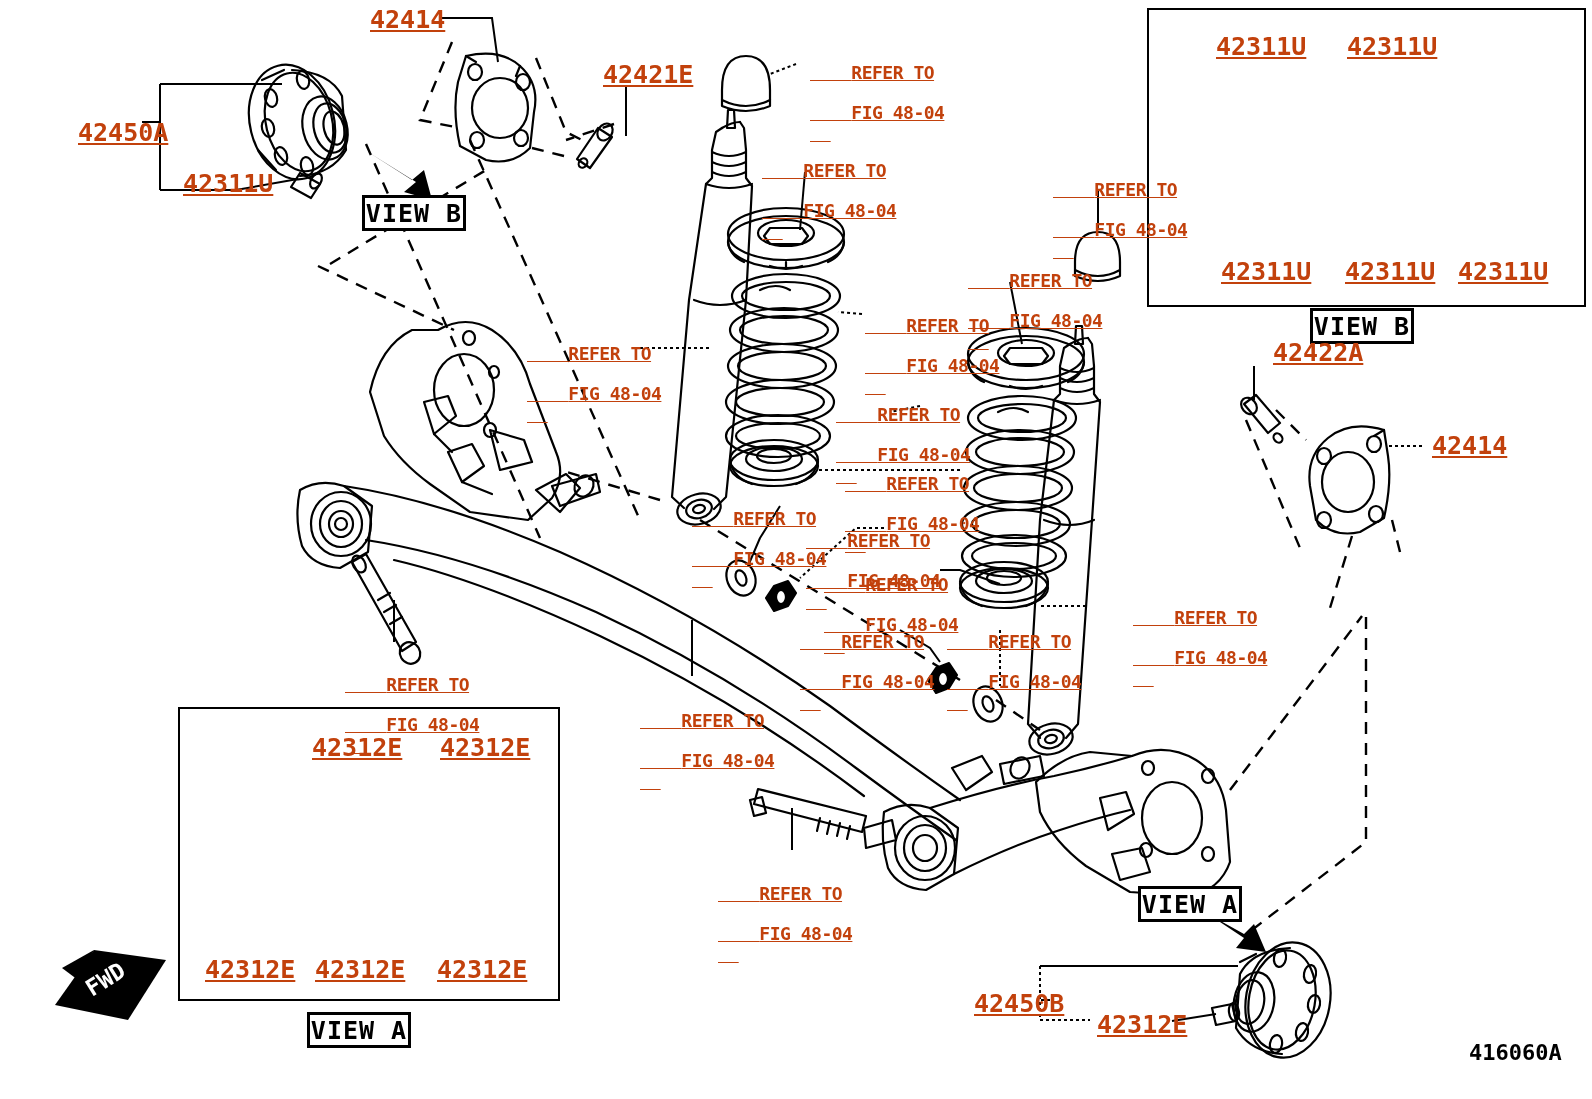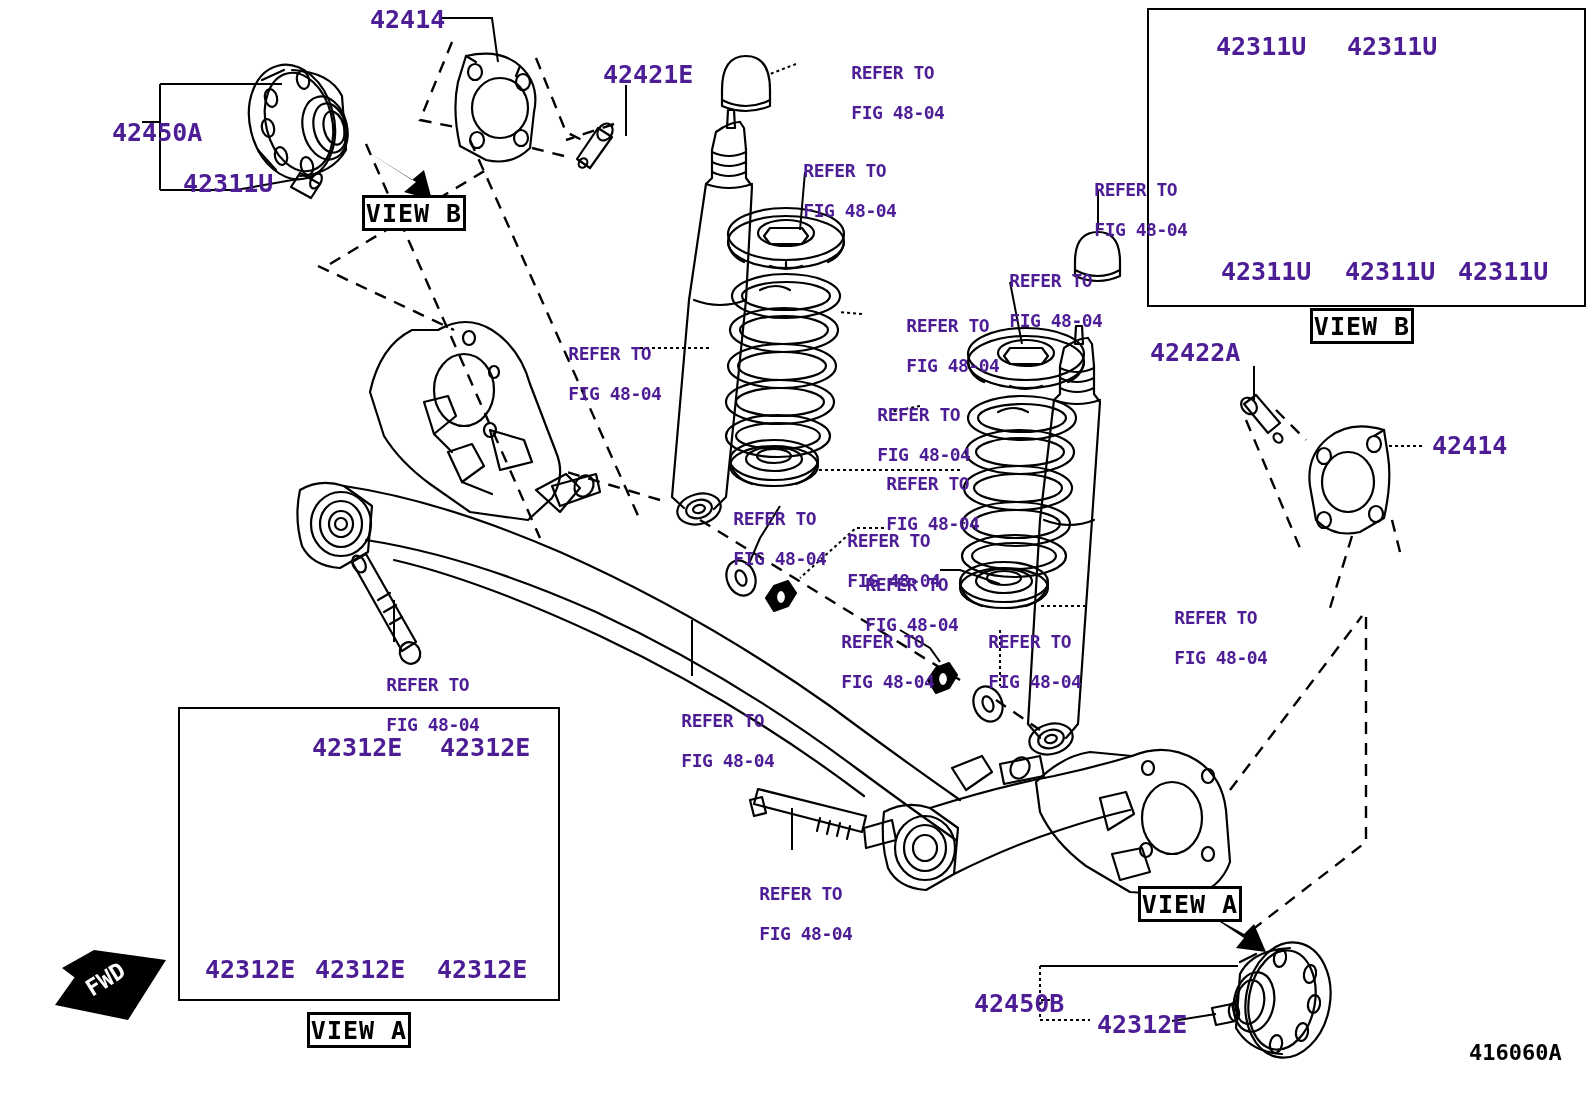--- a/index.html
+++ b/index.html
@@ -1,23 +1,23 @@
 <!DOCTYPE html>
 <html><head>
 <meta charset="utf-8">
 <style>
   html,body{margin:0;padding:0;background:#ffffff;}
   #stage{
     position:relative;width:1592px;height:1099px;background:#fff;overflow:hidden;
     font-family:"Liberation Sans", sans-serif;
   }
   .lbl{
-    position:absolute;white-space:pre;color:#4c1d95;
+    position:absolute;white-space:pre;color:#c2410c;
     font-family:"DejaVu Sans Mono","Liberation Mono",monospace;
-    font-weight:bold;line-height:1.12;letter-spacing:-0.5px;
+    font-weight:bold;line-height:1.12;letter-spacing:-0.5px;text-decoration:underline;
   }
   .pn{font-size:25px;letter-spacing:0px;}
   .refer{font-size:18px;}
   .viewbox{
     position:absolute;border:3px solid #000;background:#fff;
     display:flex;align-items:center;justify-content:center;
     font-family:"DejaVu Sans Mono","Liberation Mono",monospace;
     font-weight:bold;font-size:25px;letter-spacing:1px;color:#000;
   }
   .inset{position:absolute;border:2px solid #000;background:#fff;}
@@ -422,25 +422,25 @@
   </svg>
 
   <div class="inset" style="left:1147px;top:8px;width:435px;height:295px;"></div>
   <div class="inset" style="left:178px;top:707px;width:378px;height:290px;"></div>
 
   <div class="viewbox" style="left:362px;top:195px;width:98px;height:30px;">VIEW B</div>
   <div class="viewbox" style="left:1310px;top:308px;width:98px;height:30px;">VIEW B</div>
   <div class="viewbox" style="left:307px;top:1012px;width:98px;height:30px;">VIEW A</div>
   <div class="viewbox" style="left:1138px;top:886px;width:98px;height:30px;">VIEW A</div>
 
-  <div class="lbl pn" style="left:78px;top:119px;margin-left:34px;">42450A</div>
+  <div class="lbl pn" style="left:78px;top:119px;">42450A</div>
   <div class="lbl pn" style="left:183px;top:170px;">42311U</div>
   <div class="lbl pn" style="left:370px;top:6px;">42414</div>
   <div class="lbl pn" style="left:603px;top:61px;">42421E</div>
-  <div class="lbl pn" style="left:1150px;top:339px;">42422A</div>
+  <div class="lbl pn" style="left:1273px;top:339px;">42422A</div>
   <div class="lbl pn" style="left:1432px;top:432px;">42414</div>
   <div class="lbl pn" style="left:974px;top:990px;text-align:right;">42450B</div>
   <div class="lbl pn" style="left:1097px;top:1011px;">42312E</div>
 
   <div class="lbl pn" style="left:1216px;top:33px;">42311U</div>
   <div class="lbl pn" style="left:1347px;top:33px;">42311U</div>
   <div class="lbl pn" style="left:1221px;top:258px;">42311U</div>
   <div class="lbl pn" style="left:1345px;top:258px;">42311U</div>
   <div class="lbl pn" style="left:1458px;top:258px;">42311U</div>
 

